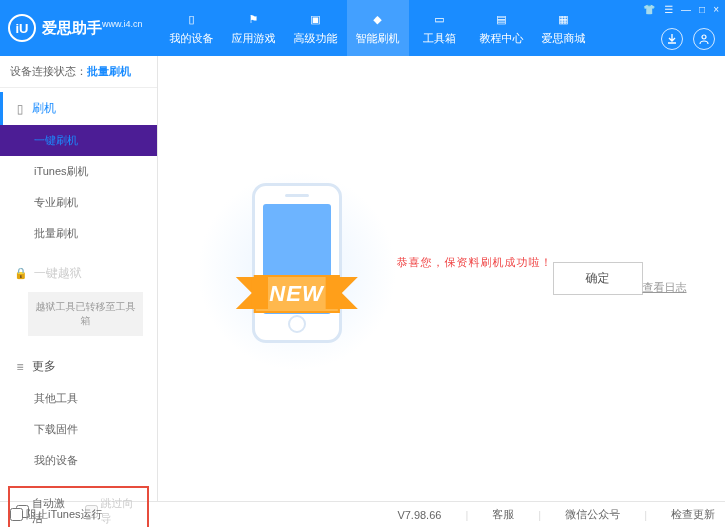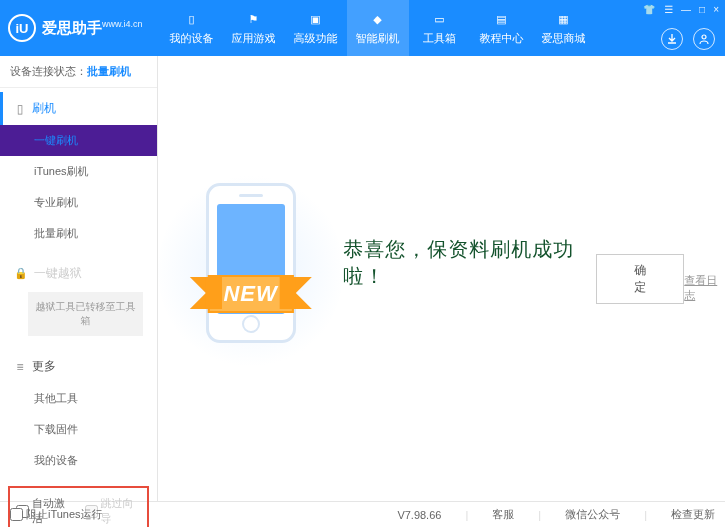--- a/index.html
+++ b/index.html
@@ -36,21 +36,21 @@
 .phone-wrap{position:relative;width:200px;height:200px;margin-bottom:16px}
 .glow{position:absolute;inset:0;background:radial-gradient(circle,#e8f3ff 0%,#fff 70%);border-radius:50%}
 .phone{position:absolute;left:50%;top:50%;transform:translate(-50%,-55%);width:90px;height:160px;background:#fff;border:3px solid #d9e6f5;border-radius:14px}
 .phone::before{content:"";position:absolute;left:50%;top:8px;transform:translateX(-50%);width:24px;height:3px;background:#d9e6f5;border-radius:2px}
 .phone::after{content:"";position:absolute;left:50%;bottom:7px;transform:translateX(-50%);width:14px;height:14px;border:2px solid #d9e6f5;border-radius:50%}
 .screen{position:absolute;left:8px;right:8px;top:18px;bottom:26px;background:#6db4ff;border-radius:3px}
 .ribbon{position:absolute;left:50%;top:52%;transform:translateX(-50%);background:#ffb84d;color:#fff;font-weight:900;font-size:22px;padding:4px 14px;letter-spacing:1px;font-style:italic;border:2px solid #ff9f1a}
 .ribbon::before,.ribbon::after{content:"";position:absolute;top:0;width:0;height:0;border:16px solid #ff9f1a}
 .ribbon::before{left:-20px;border-left-color:transparent}
 .ribbon::after{right:-20px;border-right-color:transparent}
-.success-msg{font-size:20px;color:#14532d;margin-bottom:32px;letter-spacing:1px}
+.success-msg{font-size:11px;color:#ef4444;margin-bottom:32px;letter-spacing:1px}
 .ok-btn{padding:7px 32px;border:1px solid #ccc;background:#fff;cursor:pointer;font-size:12px;color:#555}
 .log-link{margin-top:18px;font-size:11px;color:#999;cursor:pointer;text-decoration:underline}
 .footer{height:26px;border-top:1px solid #e5e5e5;display:flex;align-items:center;padding:0 10px;font-size:11px;color:#666;gap:24px}
 .footer .spacer{flex:1}
 .footer .link{cursor:pointer;color:#666}
 .lock-ico{color:#ccc;font-size:11px}
 .list-ico{display:inline-block;width:12px;text-align:center;color:#888}
 </style>
 </head>
 <body>

